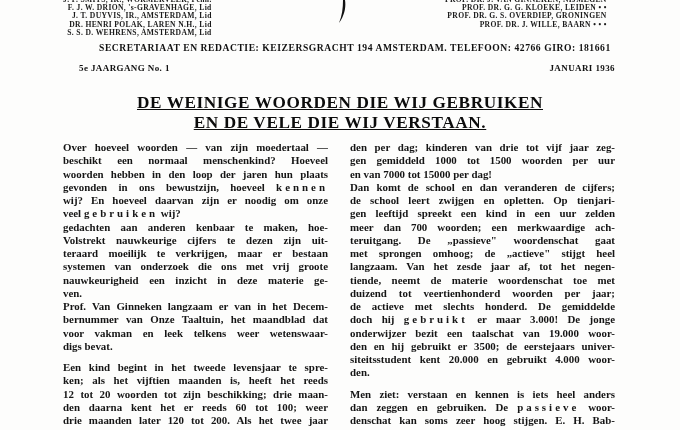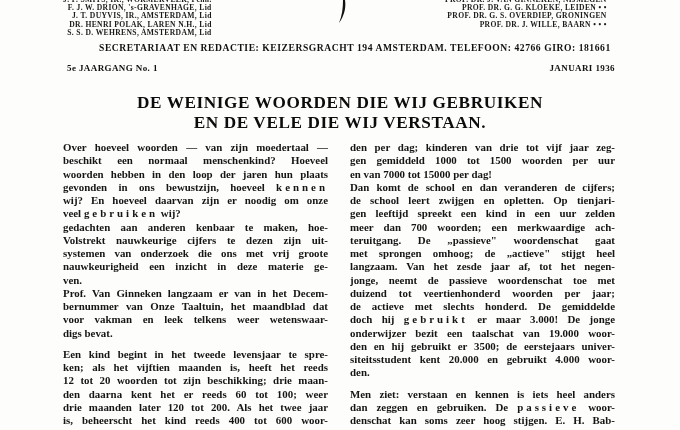--- a/index.html
+++ b/index.html
@@ -32,30 +32,30 @@
       font-family: "Liberation Serif", serif; font-weight: bold;
       font-size: 9.6px; letter-spacing: 0.55px; white-space: nowrap;
       color: #111;
       padding-left: 36px;
     }
     .issue-row {
       position: absolute; left: 63px; top: 63px; width: 552px; height: 12px;
       font-family: "Liberation Serif", serif; font-weight: bold;
       font-size: 9px; letter-spacing: 0.4px; color: #111;
     }
-    .issue-left { position: absolute; left: 4px; top: 0; white-space: nowrap; }
+    .issue-left { position: absolute; left: 16px; top: 0; white-space: nowrap; }
     .issue-right { position: absolute; right: 0; top: 0; white-space: nowrap; }
     .headline {
       position: absolute; left: 0; top: 93px; width: 680px;
       text-align: center;
       font-family: "Liberation Serif", serif; font-weight: bold;
       font-size: 17.2px; line-height: 20px; letter-spacing: 0.6px;
       color: #0c0c0c;
     }
-    .headline-line { display: block; }
+    .headline-line { display: block; text-decoration: underline; }
     .column {
       position: absolute; top: 141px; width: 265px;
       font-family: "Liberation Serif", serif; font-weight: bold;
       font-size: 10.9px; color: #151515;
     }
     .col-left { left: 63px; }
     .col-right { left: 350px; }
     .tline {
       display: block; height: 13.25px; line-height: 13.25px;
       white-space: nowrap; text-align: justify; text-align-last: justify;
@@ -103,20 +103,21 @@
 
   <div class="column col-left">
     <span class="tline">Over hoeveel woorden — van zijn moedertaal —</span>
     <span class="tline">beschikt een normaal menschenkind? Hoeveel</span>
     <span class="tline">woorden hebben in den loop der jaren hun plaats</span>
     <span class="tline"><span>gevonden in ons bewustzijn, hoeveel</span> <span class="spaced">kennen</span></span>
     <span class="tline">wij? En hoeveel daarvan zijn er noodig om onze</span>
     <span class="tline last"><span>veel</span> <span class="spaced">gebruiken</span> <span>wij?</span></span>
     <span class="tline">gedachten aan anderen kenbaar te maken, hoe-</span>
     <span class="tline">Volstrekt nauwkeurige cijfers te dezen zijn uit-</span>
+    <span class="tline">teraard moeilijk te verkrijgen, maar er bestaan</span>
     <span class="tline">systemen van onderzoek die ons met vrij groote</span>
     <span class="tline">nauwkeurigheid een inzicht in deze materie ge-</span>
     <span class="tline last">ven.</span>
     <span class="tline">Prof. Van Ginneken langzaam er van in het Decem-</span>
     <span class="tline">bernummer van Onze Taaltuin, het maandblad dat</span>
     <span class="tline">voor vakman en leek telkens weer wetenswaar-</span>
     <span class="tline last">digs bevat.</span>
     <span class="gap"></span>
     <span class="tline">Een kind begint in het tweede levensjaar te spre-</span>
     <span class="tline">ken; als het vijftien maanden is, heeft het reeds</span>
@@ -130,21 +131,21 @@
     <span class="tline">den per dag; kinderen van drie tot vijf jaar zeg-</span>
     <span class="tline">gen gemiddeld 1000 tot 1500 woorden per uur</span>
     <span class="tline last">en van 7000 tot 15000 per dag!</span>
     <span class="tline">Dan komt de school en dan veranderen de cijfers;</span>
     <span class="tline">de school leert zwijgen en opletten. Op tienjari-</span>
     <span class="tline">gen leeftijd spreekt een kind in een uur zelden</span>
     <span class="tline">meer dan 700 woorden; een merkwaardige ach-</span>
     <span class="tline">teruitgang. De „passieve" woordenschat gaat</span>
     <span class="tline">met sprongen omhoog; de „actieve" stijgt heel</span>
     <span class="tline">langzaam. Van het zesde jaar af, tot het negen-</span>
-    <span class="tline">jonge, neemt de passieve woordenschat toe met</span>
+    <span class="tline">tiende, neemt de materie woordenschat toe met</span>
     <span class="tline">duizend tot veertienhonderd woorden per jaar;</span>
     <span class="tline">de actieve met slechts honderd. De gemiddelde</span>
     <span class="tline"><span>doch hij</span> <span class="spaced">gebruikt</span> <span>er maar 3.000! De jonge</span></span>
     <span class="tline">onderwijzer bezit een taalschat van 19.000 woor-</span>
     <span class="tline">den en hij gebruikt er 3500; de eerstejaars univer-</span>
     <span class="tline">siteitsstudent kent 20.000 en gebruikt 4.000 woor-</span>
     <span class="tline last">den.</span>
     <span class="gap"></span>
     <span class="tline">Men ziet: verstaan en kennen is iets heel anders</span>
     <span class="tline"><span>dan zeggen en gebruiken. De</span> <span class="spaced">passieve</span> <span>woor-</span></span>

